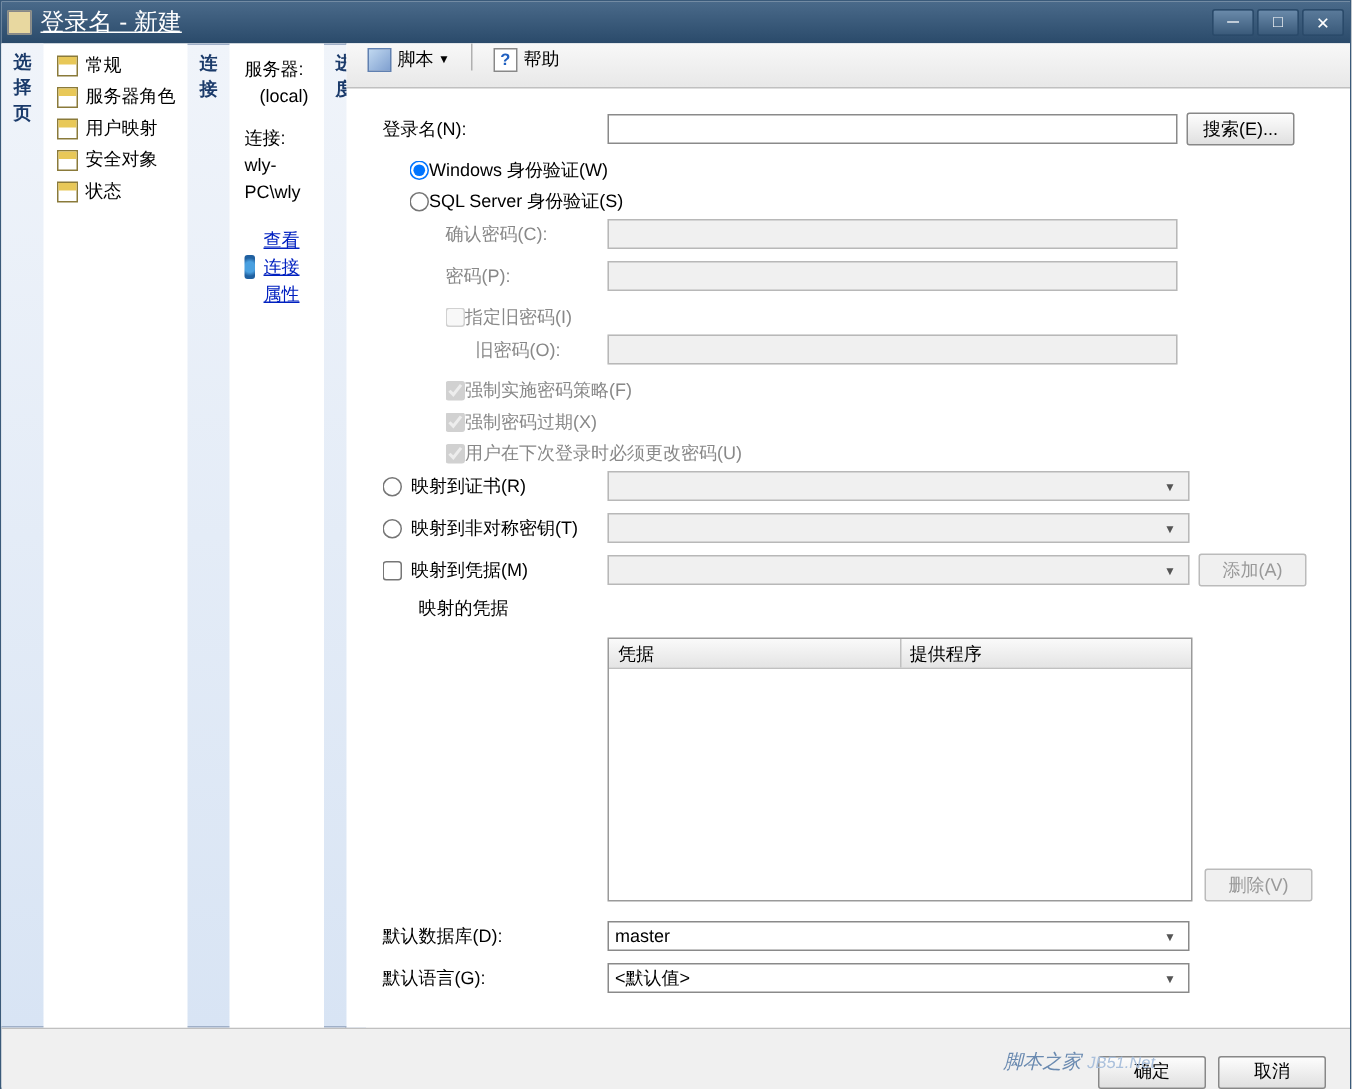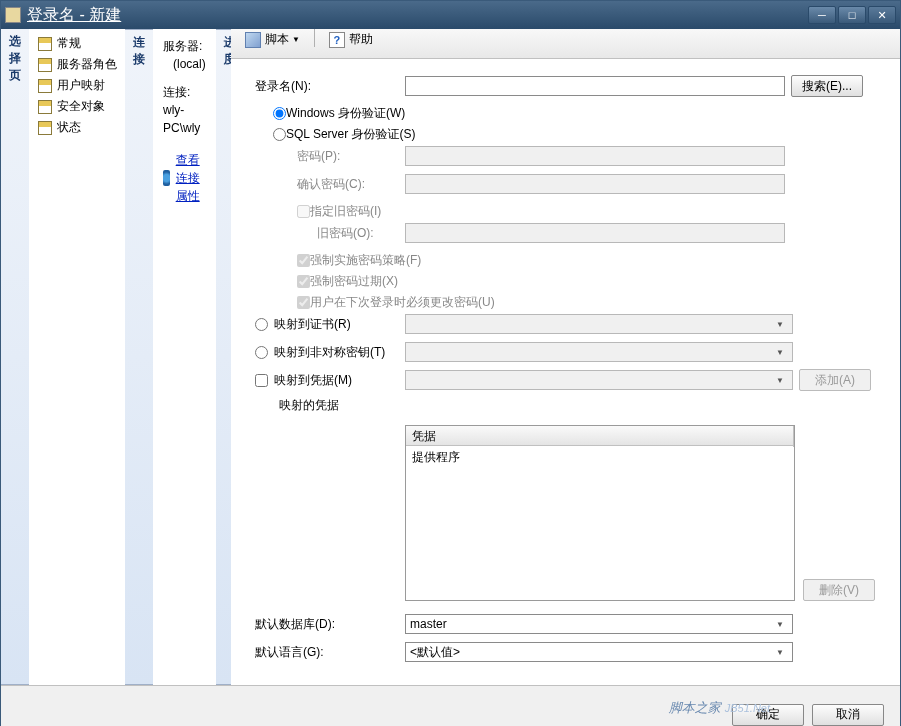--- a/index.html
+++ b/index.html
@@ -53,21 +53,21 @@
 .combo .ca { width: 16px; text-align: center; font-size: 8px; color: #555; }
 .combo.disabled { background: #f0f0f0; border-color: #b8b8b8; color: #888; }
 .combo-wide { width: 388px; }
 .combo-full { width: 388px; }
 button.std { height: 22px; padding: 0 10px; background: linear-gradient(to bottom,#fdfdfd,#e0e0e0); border: 1px solid #888; border-radius: 2px; cursor: pointer; font-size: 12px; min-width: 72px; }
 button.std:disabled { color: #999; border-color: #bbb; background: #f0f0f0; cursor: default; }
 .radio-row, .check-row { display: flex; align-items: center; gap: 0; padding: 2px 0 2px 18px; }
 .check-row.indent { padding-left: 42px; }
 input[type=radio], input[type=checkbox] { width: 13px; height: 13px; }
 .grid-box { border: 1px solid #9a9a9a; height: 176px; margin-left: 150px; width: 390px; background: #fff; }
-.grid-header { display: flex; background: linear-gradient(to bottom,#fafafa,#e4e4e4); border-bottom: 1px solid #c0c0c0; height: 20px; flex-direction: column; }
+.grid-header { display: flex; background: linear-gradient(to bottom,#fafafa,#e4e4e4); border-bottom: 1px solid #c0c0c0; height: 20px; }
 .grid-header .gh { flex: 1; padding: 2px 6px; border-right: 1px solid #c0c0c0; }
 .grid-header .gh:last-child { border-right: none; }
 .btn-col-right { display: flex; flex-direction: column; align-items: flex-start; gap: 4px; margin-left: 8px; }
 .footer { height: 58px; border-top: 1px solid #c0c0c0; display: flex; align-items: center; justify-content: flex-end; padding: 0 16px; gap: 8px; background: #f0f0f0; }
 .watermark { position: absolute; right: 130px; bottom: 8px; color: #6a8ab0; font-style: italic; font-size: 13px; pointer-events: none; }
 .watermark .wm2 { color: #aac0dc; font-size: 11px; margin-left: 4px; }
 .row-flex-start { align-items: flex-start; }
 </style>
 </head>
 <body>
@@ -164,27 +164,27 @@
         <div class="radio-row">
             <input type="radio" name="auth" checked="" style="">
             <span>Windows 身份验证(W)</span>
           </div>
         <div class="radio-row">
             <input type="radio" name="auth" style="">
             <span>SQL Server 身份验证(S)</span>
           </div>
 
         <div class="row">
+            <div class="lbl-col indent2">确认密码(C):</div>
+            <div class="ctrl-col">
+              <input type="password" class="txt-pwd" disabled="" style="">
+            </div>
+          </div>
+        <div class="row">
             <div class="lbl-col indent2">密码(P):</div>
-            <div class="ctrl-col">
-              <input type="password" class="txt-pwd" disabled="" style="">
-            </div>
-          </div>
-        <div class="row">
-            <div class="lbl-col indent2">确认密码(C):</div>
             <div class="ctrl-col">
               <input type="password" class="txt-pwd" disabled="" style="">
             </div>
           </div>
 
         <div class="check-row indent">
             <input type="checkbox" disabled="" style="">
             <span class="disabled-text">指定旧密码(I)</span>
           </div>
         <div class="row">

